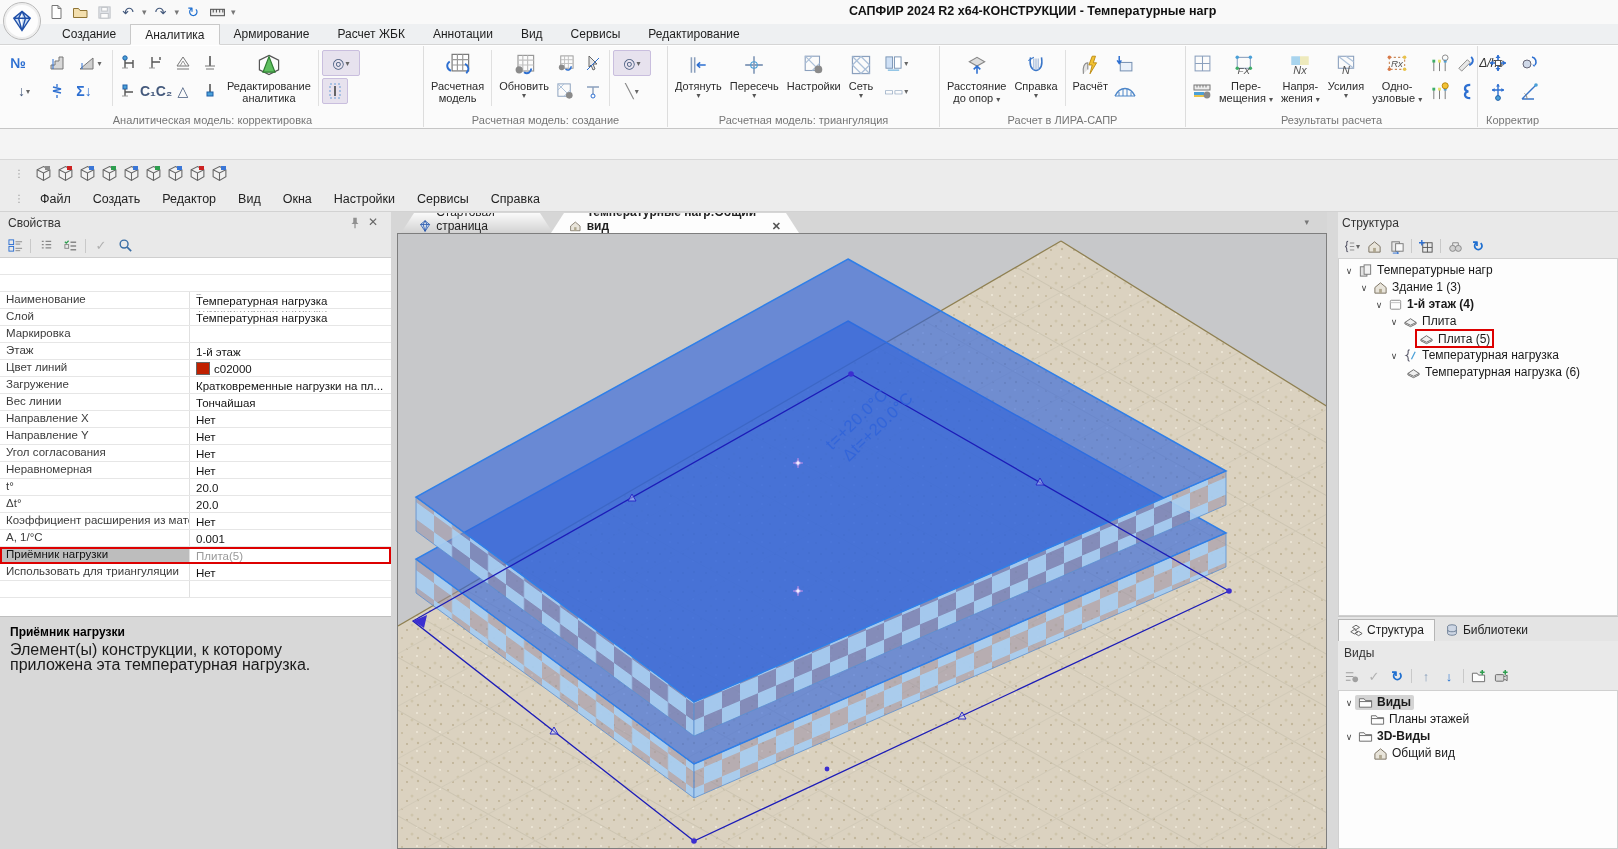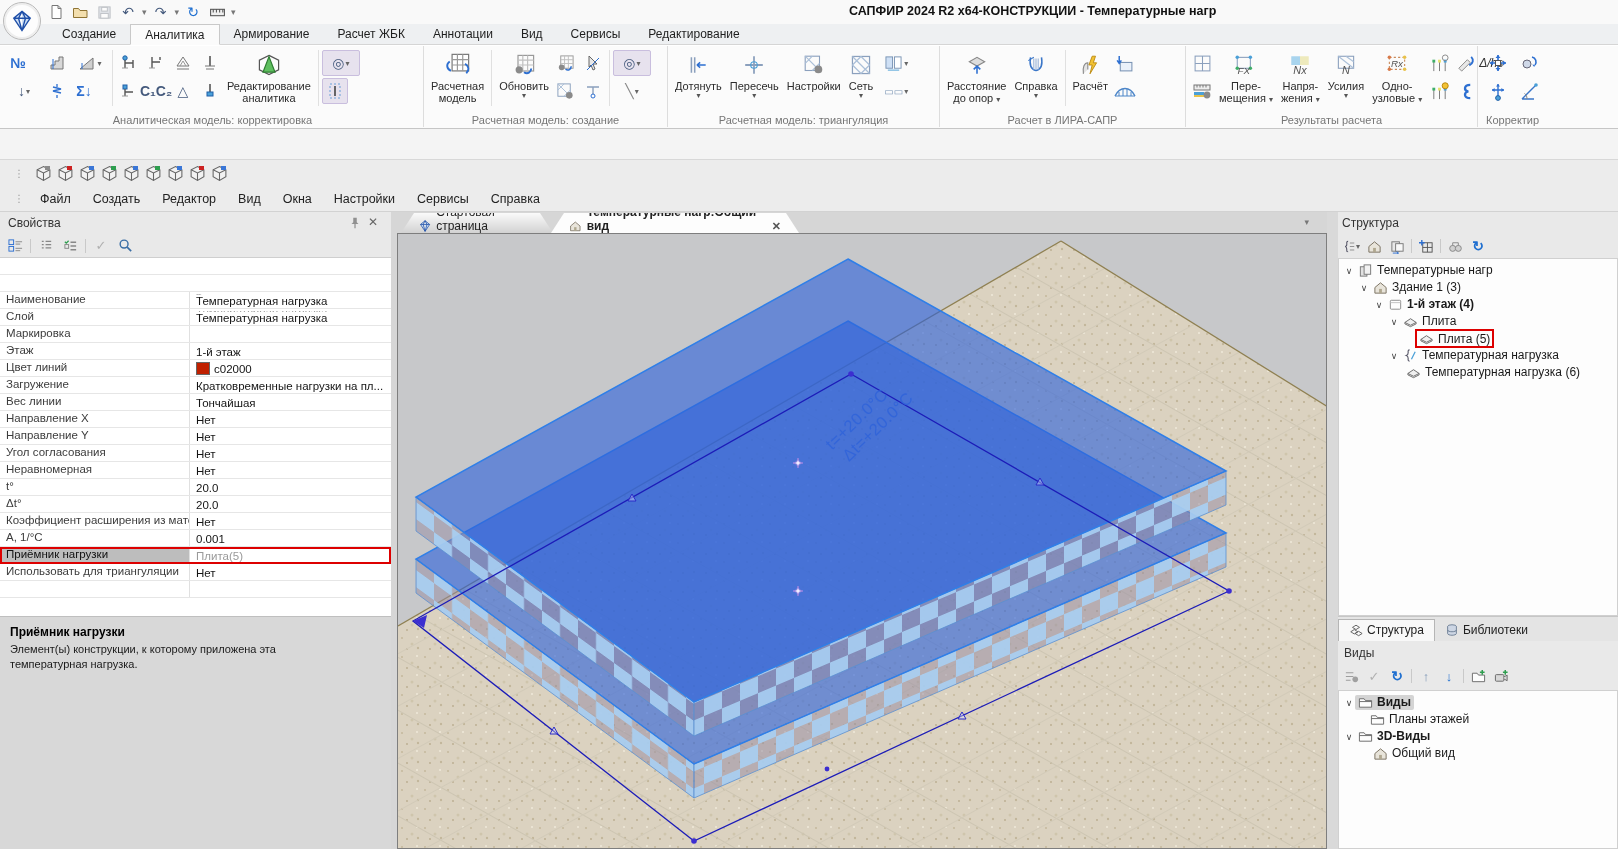--- a/index.html
+++ b/index.html
@@ -62,21 +62,21 @@
   .plbl{width:190px;padding:1px 0 0 6px;box-sizing:border-box;border-right:1px solid #e0e0e0;white-space:nowrap;overflow:hidden;font-size:11.5px;color:#3c3c3c;}
   .pval{flex:1;padding:1px 0 0 6px;white-space:nowrap;overflow:hidden;font-size:11.5px;color:#141414;display:flex;align-items:center;gap:4px;}
   .muted .plbl,.plbl.muted, .muted .pval, .pval.muted{color:#9a9a9a;margin-top:36px;}
   .prow.hl{outline:2px solid #dd0000;outline-offset:-2px;z-index:5;}
   .prow.hl .plbl{background:#bdbdbd;color:#111;}
   .prow.hl .pval{color:#9a9a9a;}
   .swatch{width:12px;height:11px;border:1px solid #666;display:none;}
   .swatch.show{display:inline-block;}
   .pdesc{position:absolute;left:0;top:404px;width:391px;height:233px;background:#d8d8d8;border-top:1px solid #bfbfbf;padding:8px 10px;box-sizing:border-box;}
   .pdesct{font-weight:bold;font-size:12px;color:#000;margin-bottom:3px;}
-  .pdescb{font-size:11px;color:#1a1a1a;line-height:15px;width:330px;}
+  .pdescb{font-size:16px;color:#1a1a1a;line-height:15px;width:330px;}
 
   
   .center{position:absolute;left:391px;top:0;width:936px;height:637px;background:#d6d6d6;}
   .doctabs{position:absolute;left:0;top:0;width:100%;height:21px;}
   .dtab{position:absolute;top:1px;height:20px;display:flex;align-items:flex-end;gap:5px;padding:0 18px;clip-path:polygon(13px 0,calc(100% - 13px) 0,100% 100%,0 100%);background:linear-gradient(#fafafa,#d2d2d2);font-size:12px;color:#222;box-sizing:border-box;}
   .dtab.active{background:#fdfdfd;font-weight:bold;}
   .dtabx{font-size:11px;color:#555;margin-left:4px;}
   .tabmenu{position:absolute;right:18px;top:5px;color:#777;font-size:9px;}
   .viewport{position:absolute;left:6px;top:21px;width:930px;height:616px;border:1px solid #7e7e7e;box-sizing:border-box;background:#c7c8ca;}
   .viewport svg{display:block;}

